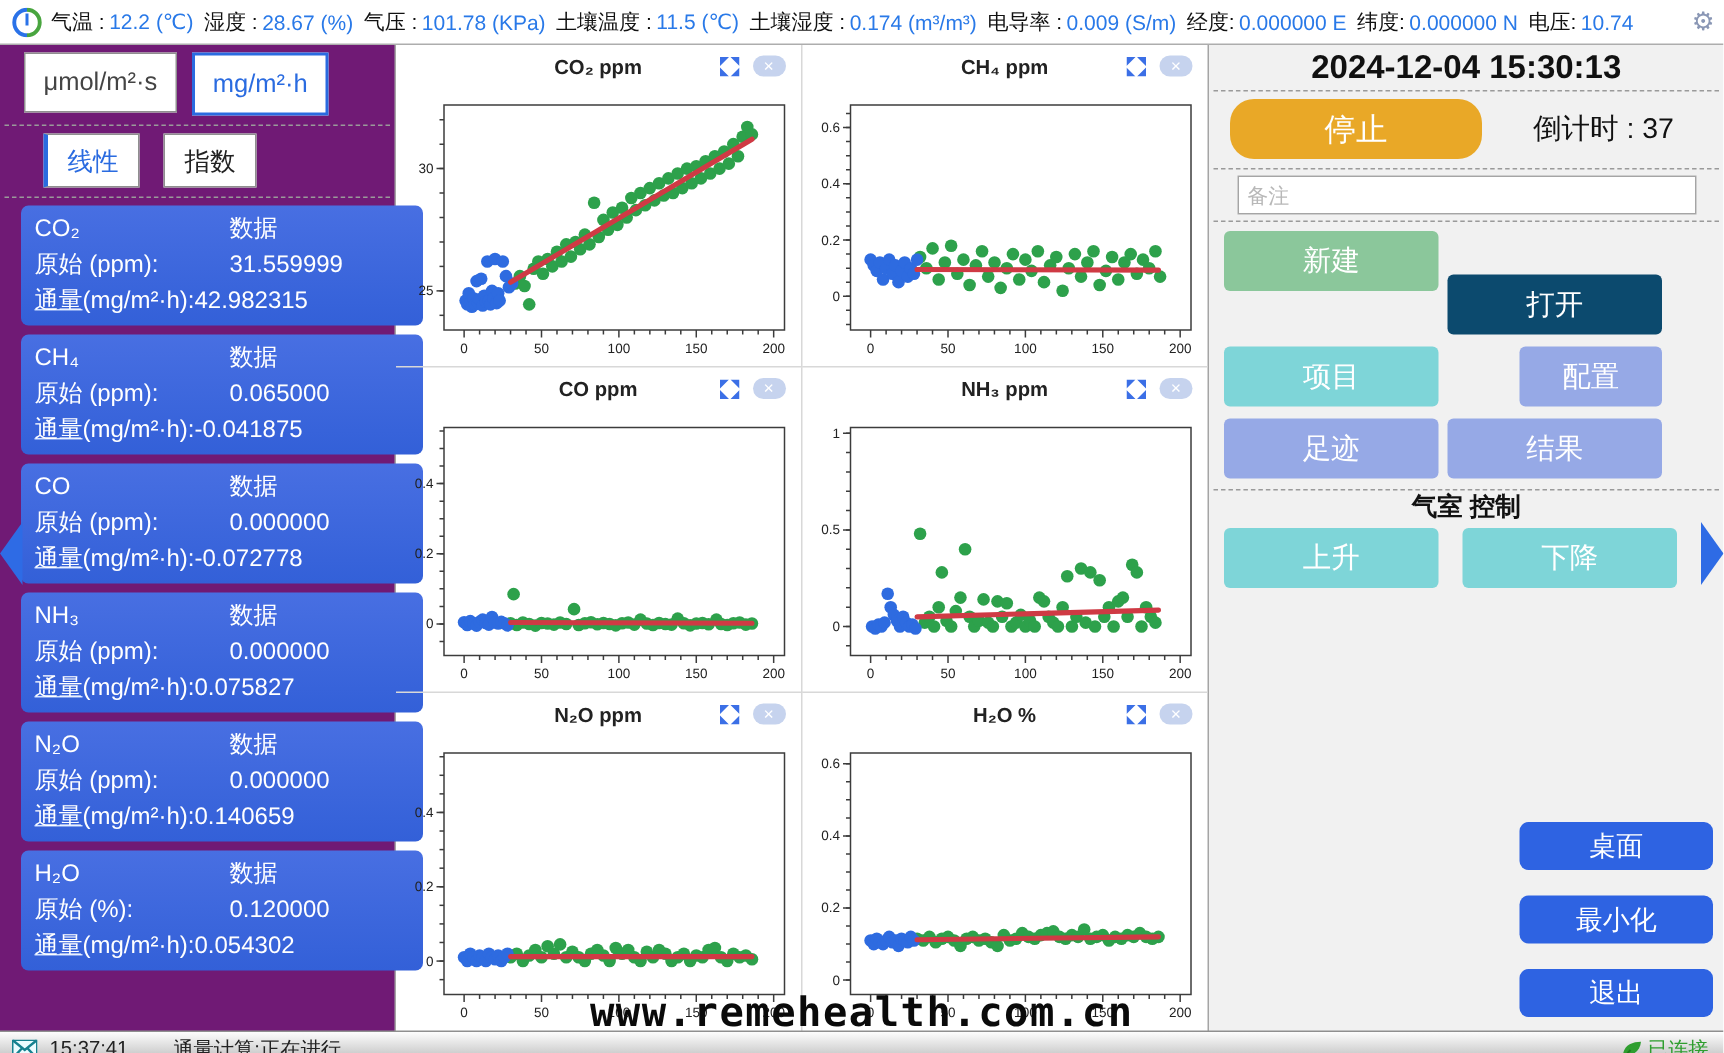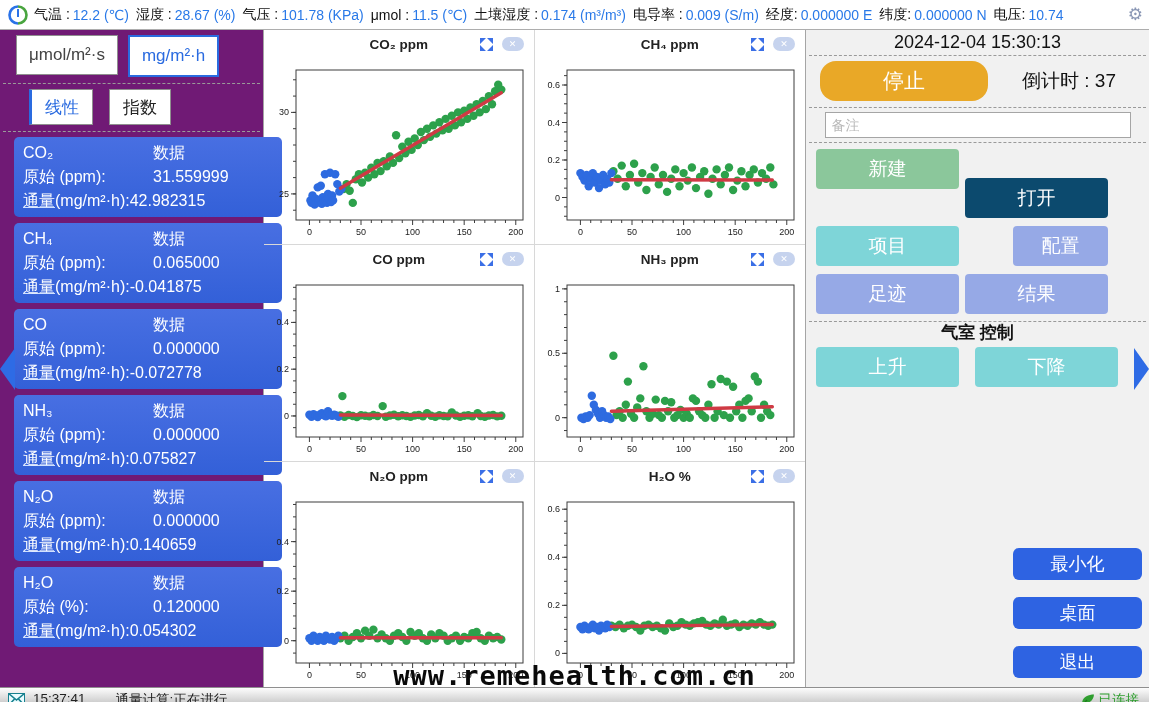--- a/index.html
+++ b/index.html
@@ -48,21 +48,21 @@
               box-sizing:border-box;padding-top:2px;}
   .chart-cell:nth-child(2n){border-right:none;}
   .chart-cell:nth-child(5),.chart-cell:nth-child(6){border-bottom:none;}
   .chart-header{height:26px;position:relative;text-align:center;font-weight:bold;
                 font-size:13.5px;color:#222;padding-top:5px;box-sizing:content-box;}
   .chart-icons{position:absolute;right:10px;top:5px;display:flex;gap:9px;align-items:center;}
   .close-ic{width:22px;height:14px;border-radius:7px;background:#c6d3ee;color:#fff;
             font-size:9px;line-height:14px;text-align:center;cursor:pointer;}
   .plot{display:block;margin:0 auto;}
   
-  .date{text-align:center;font-size:18px;font-weight:400;padding:2px 2px;color:#111;}
+  .date{text-align:center;font-size:22px;font-weight:700;padding:2px 2px;color:#111;}
   .stop-row{display:flex;align-items:center;padding:5px 0 6px 14px;}
   .stop-btn{width:168px;height:40px;background:#e9a827;color:#fff;font-size:21px;
             border-radius:16px;display:flex;align-items:center;justify-content:center;cursor:pointer;}
   .countdown{margin-left:34px;font-size:19px;color:#111;}
   .note-input{display:block;margin:4px auto;width:292px;height:22px;border:1px solid #a5a5a5;
               font-size:14px;padding:1px 6px;font-family:inherit;box-sizing:content-box;background:#fff;}
   .note-input::placeholder{color:#b8b8b8;}
   .btn-grid{display:grid;grid-template-columns:143px 143px;gap:8px 6px;padding:6px 0 7px 10px;}
   .grid-btn{height:40px;border-radius:4px;color:#fff;font-size:19px;display:flex;
             align-items:center;justify-content:center;cursor:pointer;}
@@ -103,21 +103,21 @@
       </span>
       <span class="reading">
         <span class="r-label">湿度 :</span>
         <span class="r-value">28.67 (%)</span>
       </span>
       <span class="reading">
         <span class="r-label">气压 :</span>
         <span class="r-value">101.78 (KPa)</span>
       </span>
       <span class="reading">
-        <span class="r-label">μmol :</span>
+        <span class="r-label">土壤温度 :</span>
         <span class="r-value">11.5 (℃)</span>
       </span>
       <span class="reading">
         <span class="r-label">土壤湿度 :</span>
         <span class="r-value">0.174 (m³/m³)</span>
       </span>
       <span class="reading">
         <span class="r-label">电导率 :</span>
         <span class="r-value">0.009 (S/m)</span>
       </span>
@@ -974,22 +974,22 @@
         <div class="grid-btn" style="background: rgb(150, 169, 230);">结果</div>
       </div>
     <hr class="dashed">
     <div class="chamber-label">气室 控制</div>
     <div class="chamber-row">
         <div class="grid-btn" style="background: rgb(126, 213, 216);">上升</div>
         <div class="grid-btn" style="background: rgb(126, 213, 216);">下降</div>
       </div>
     <div class="right-arrow"></div>
     <div class="window-btns">
+        <div class="win-btn">桌面</div>
         <div class="win-btn">最小化</div>
-        <div class="win-btn">桌面</div>
         <div class="win-btn">退出</div>
       </div>
   </div>
 </div>
 
 <div class="watermark">www.remehealth.com.cn</div>
 <div class="statusbar">
   <div class="statusbar-inner">
     <svg width="17" height="13" viewBox="0 0 17 13" style="flex:none;margin-top:2px;">
       <rect x="0.5" y="0.5" width="16" height="12" fill="#eafcff" stroke="#16818f"></rect>

